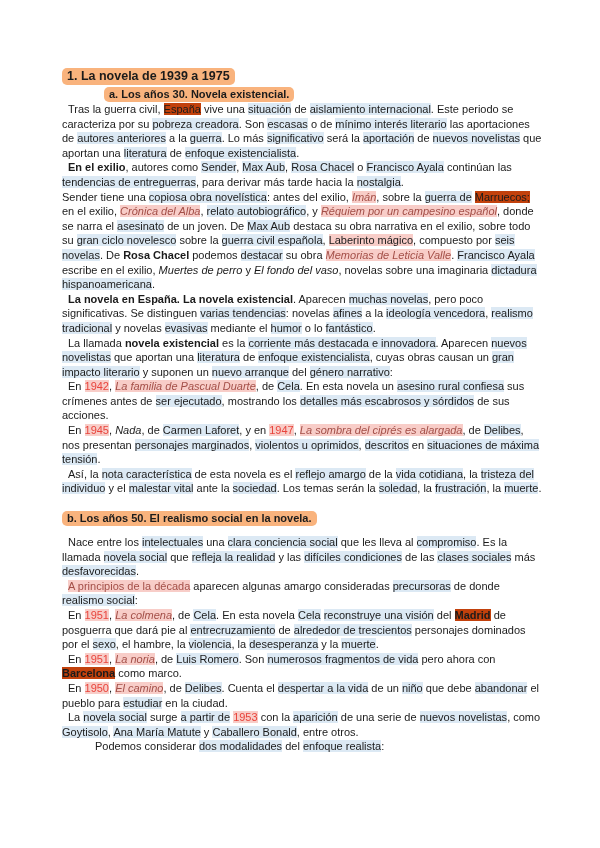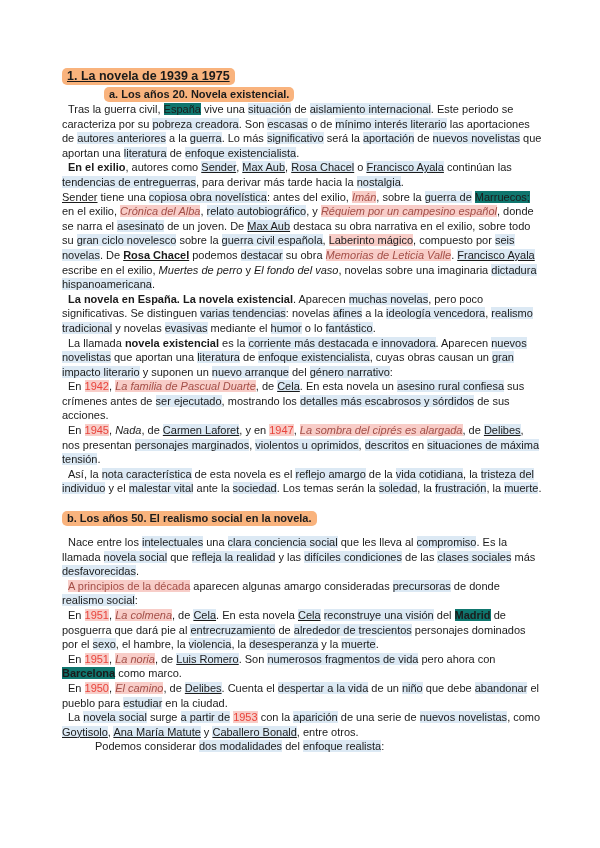--- a/index.html
+++ b/index.html
@@ -28,35 +28,35 @@
   }
   .h2{margin-left:42px;line-height:15px;}
   .h3{line-height:15px;margin-bottom:9px;}
   .p{text-indent:6px;text-align:left;}
   .p0{text-indent:0;}
   .pind{text-indent:33px;}
   .spacer{height:15px;}
   
   .s-b{font-weight:bold;}
   .s-i{font-style:italic;}
-  .s-u{text-decoration:underline;}
+  .s-u{}
   .s-red{color:#e8443c;}
   .s-maroon{color:#a34f48;margin-top:13px;}
   .s-hl-orange{background:#f9b37d;border-radius:5px;padding:1px 5px 2px 5px;}
   .s-hl-pink{background:#f8cdc8;}
   .s-hl-blue{background:#dce9f4;}
-  .s-hl-green{background:#0f766e;}
+  .s-hl-green{background:#c2410c;}
 </style>
 </head>
 <body>
 
 <div class="page">
   <div id="doc">
       <div class="blk h1"><span class="s-b s-u s-hl-orange">1. La novela de 1939 a 1975</span></div>
-      <div class="blk h2"><span class="s-b s-hl-orange">a. Los años 20. Novela existencial.</span></div>
+      <div class="blk h2"><span class="s-b s-hl-orange">a. Los años 30. Novela existencial.</span></div>
       <div class="blk p"><span class="">Tras la guerra civil, </span><span class="s-hl-green">España</span><span class=""> vive una </span><span class="s-hl-blue">situación</span><span class=""> de </span><span class="s-hl-blue">aislamiento internacional</span><span class="">. Este periodo se caracteriza por su </span><span class="s-hl-blue">pobreza creadora</span><span class="">. Son </span><span class="s-hl-blue">escasas</span><span class=""> o de </span><span class="s-hl-blue">mínimo interés literario</span><span class=""> las aportaciones de </span><span class="s-hl-blue">autores anteriores</span><span class=""> a la </span><span class="s-hl-blue">guerra</span><span class="">. Lo más </span><span class="s-hl-blue">significativo</span><span class=""> será la </span><span class="s-hl-blue">aportación</span><span class=""> de </span><span class="s-hl-blue">nuevos novelistas</span><span class=""> que aportan una </span><span class="s-hl-blue">literatura</span><span class=""> de </span><span class="s-hl-blue">enfoque existencialista</span><span class="">.</span></div>
       <div class="blk p"><span class="s-b">En el exilio</span><span class="">, autores como </span><span class="s-u s-hl-blue">Sender</span><span class="">, </span><span class="s-u s-hl-blue">Max Aub</span><span class="">, </span><span class="s-u s-hl-blue">Rosa Chacel</span><span class=""> o </span><span class="s-u s-hl-blue">Francisco Ayala</span><span class=""> continúan las </span><span class="s-hl-blue">tendencias de entreguerras</span><span class="">, para derivar más tarde hacia la </span><span class="s-hl-blue">nostalgia</span><span class="">.</span></div>
       <div class="blk p p0"><span class="s-u">Sender</span><span class=""> tiene una </span><span class="s-hl-blue">copiosa obra novelística</span><span class="">: antes del exilio, </span><span class="s-i s-maroon s-hl-pink">Imán</span><span class="">, sobre la </span><span class="s-hl-blue">guerra de</span><span class=""> </span><span class="s-hl-green">Marruecos;</span><span class=""> en el exilio, </span><span class="s-i s-maroon s-hl-pink">Crónica del Alba</span><span class="">, </span><span class="s-hl-blue">relato autobiográfico</span><span class="">, y </span><span class="s-i s-maroon s-hl-pink">Réquiem por un campesino español</span><span class="">, donde se narra el </span><span class="s-hl-blue">asesinato</span><span class=""> de un joven. De </span><span class="s-u s-hl-blue">Max Aub</span><span class=""> destaca su obra narrativa en el exilio, sobre todo su </span><span class="s-hl-blue">gran ciclo novelesco</span><span class=""> sobre la </span><span class="s-hl-blue">guerra civil española</span><span class="">, </span><span class="s-hl-pink">Laberinto mágico</span><span class="">, compuesto por </span><span class="s-hl-blue">seis novelas</span><span class="">. De </span><span class="s-b s-u">Rosa Chacel</span><span class=""> podemos </span><span class="s-hl-blue">destacar</span><span class=""> su obra </span><span class="s-i s-maroon s-hl-pink">Memorias de Leticia Valle</span><span class="">. </span><span class="s-u s-hl-blue">Francisco Ayala</span><span class=""> escribe en el exilio, </span><span class="s-i">Muertes de perro</span><span class=""> y </span><span class="s-i">El fondo del vaso</span><span class="">, novelas sobre una imaginaria </span><span class="s-hl-blue">dictadura hispanoamericana</span><span class="">.</span></div>
       <div class="blk p"><span class="s-b">La novela en España. La novela existencial</span><span class="">. Aparecen </span><span class="s-hl-blue">muchas novelas</span><span class="">, pero poco significativas. Se distinguen </span><span class="s-hl-blue">varias tendencias</span><span class="">: novelas </span><span class="s-hl-blue">afines</span><span class=""> a la </span><span class="s-hl-blue">ideología vencedora</span><span class="">, </span><span class="s-hl-blue">realismo tradicional</span><span class=""> y novelas </span><span class="s-hl-blue">evasivas</span><span class=""> mediante el </span><span class="s-hl-blue">humor</span><span class=""> o lo </span><span class="s-hl-blue">fantástico</span><span class="">.</span></div>
       <div class="blk p"><span class="">La llamada </span><span class="s-b">novela existencial</span><span class=""> es la </span><span class="s-hl-blue">corriente más destacada e innovadora</span><span class="">. Aparecen </span><span class="s-hl-blue">nuevos novelistas</span><span class=""> que aportan una </span><span class="s-hl-blue">literatura</span><span class=""> de </span><span class="s-hl-blue">enfoque existencialista</span><span class="">, cuyas obras causan un </span><span class="s-hl-blue">gran impacto literario</span><span class=""> y suponen un </span><span class="s-hl-blue">nuevo arranque</span><span class=""> del </span><span class="s-hl-blue">género narrativo</span><span class="">:</span></div>
       <div class="blk p"><span class="">En </span><span class="s-red s-hl-pink">1942</span><span class="">, </span><span class="s-i s-maroon s-hl-pink">La familia de Pascual Duarte</span><span class="">, de </span><span class="s-u s-hl-blue">Cela</span><span class="">. En esta novela un </span><span class="s-hl-blue">asesino rural confiesa</span><span class=""> sus crímenes antes de </span><span class="s-hl-blue">ser ejecutado</span><span class="">, mostrando los </span><span class="s-hl-blue">detalles más escabrosos y sórdidos</span><span class=""> de sus acciones.</span></div>
       <div class="blk p"><span class="">En </span><span class="s-red s-hl-pink">1945</span><span class="">, </span><span class="s-i">Nada</span><span class="">, de </span><span class="s-u s-hl-blue">Carmen Laforet</span><span class="">, y en </span><span class="s-red s-hl-pink">1947</span><span class="">, </span><span class="s-i s-maroon s-hl-pink">La sombra del ciprés es alargada</span><span class="">, de </span><span class="s-u s-hl-blue">Delibes</span><span class="">, nos presentan </span><span class="s-hl-blue">personajes marginados</span><span class="">, </span><span class="s-hl-blue">violentos u oprimidos</span><span class="">, </span><span class="s-hl-blue">descritos</span><span class=""> en </span><span class="s-hl-blue">situaciones de máxima tensión</span><span class="">.</span></div>
       <div class="blk p"><span class="">Así, la </span><span class="s-hl-blue">nota característica</span><span class=""> de esta novela es el </span><span class="s-hl-blue">reflejo amargo</span><span class=""> de la </span><span class="s-hl-blue">vida cotidiana</span><span class="">, la </span><span class="s-hl-blue">tristeza del individuo</span><span class=""> y el </span><span class="s-hl-blue">malestar vital</span><span class=""> ante la </span><span class="s-hl-blue">sociedad</span><span class="">. Los temas serán la </span><span class="s-hl-blue">soledad</span><span class="">, la </span><span class="s-hl-blue">frustración</span><span class="">, la </span><span class="s-hl-blue">muerte</span><span class="">.</span></div>
       <div class="blk spacer"></div>
       <div class="blk h3"><span class="s-b s-hl-orange">b. Los años 50. El realismo social en la novela.</span></div>

